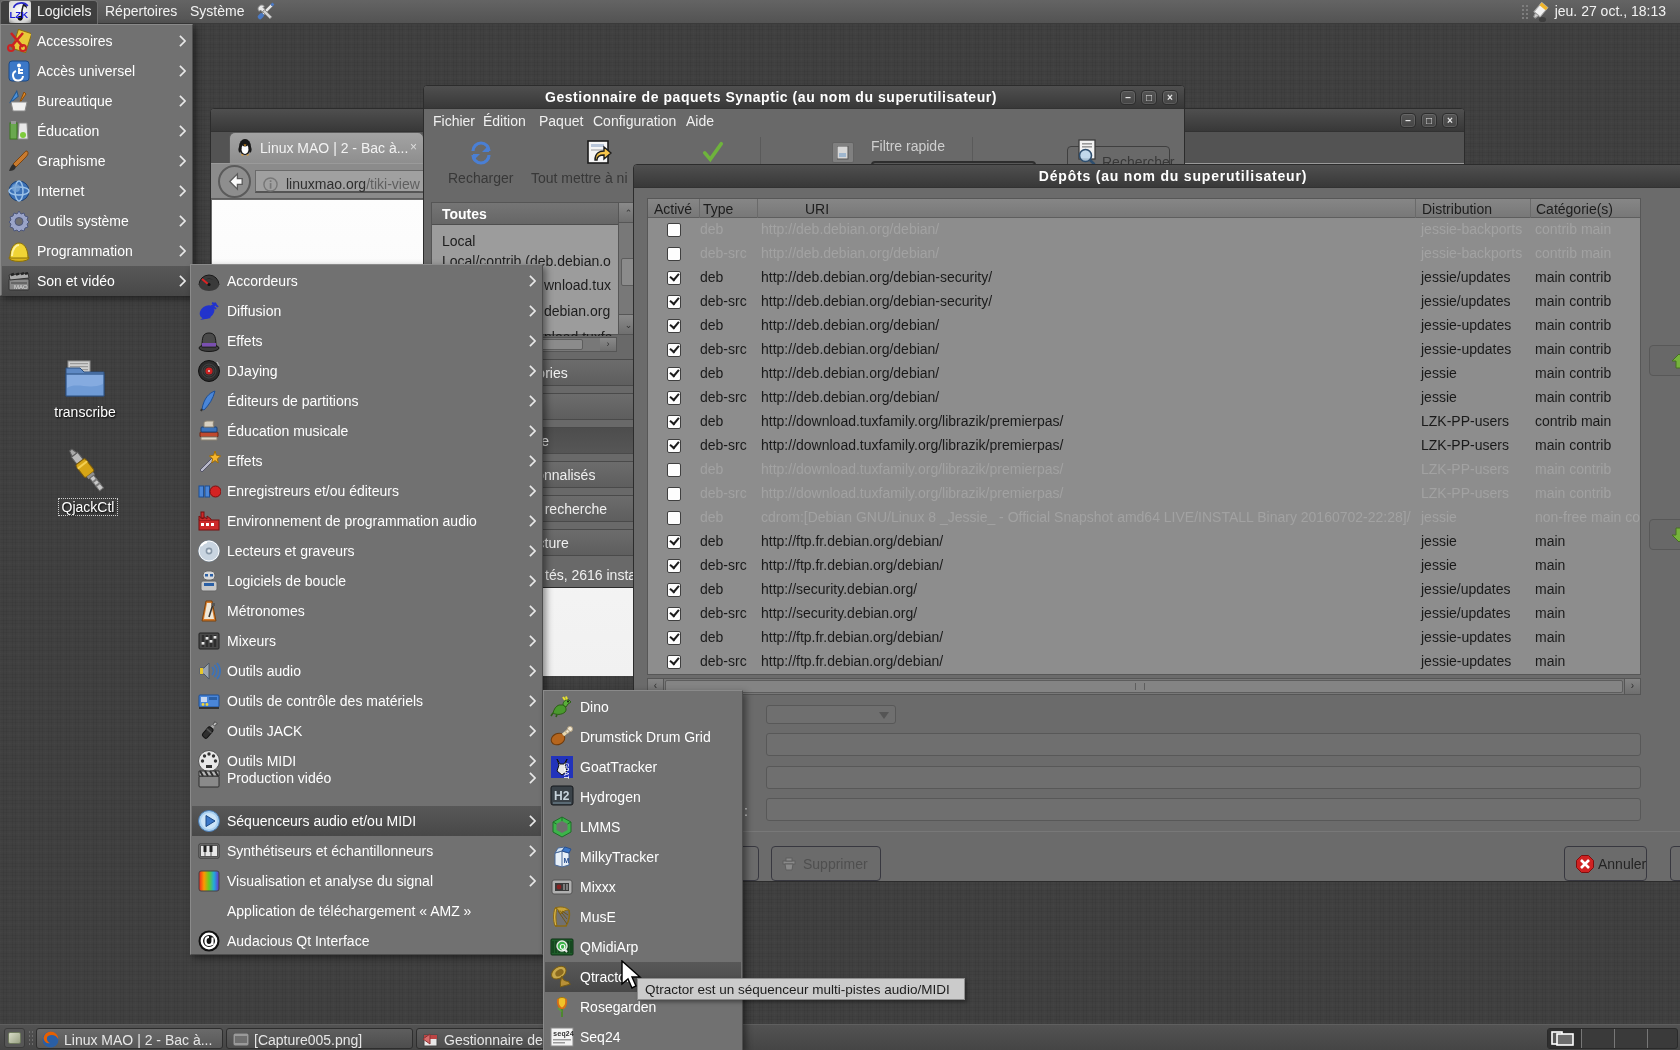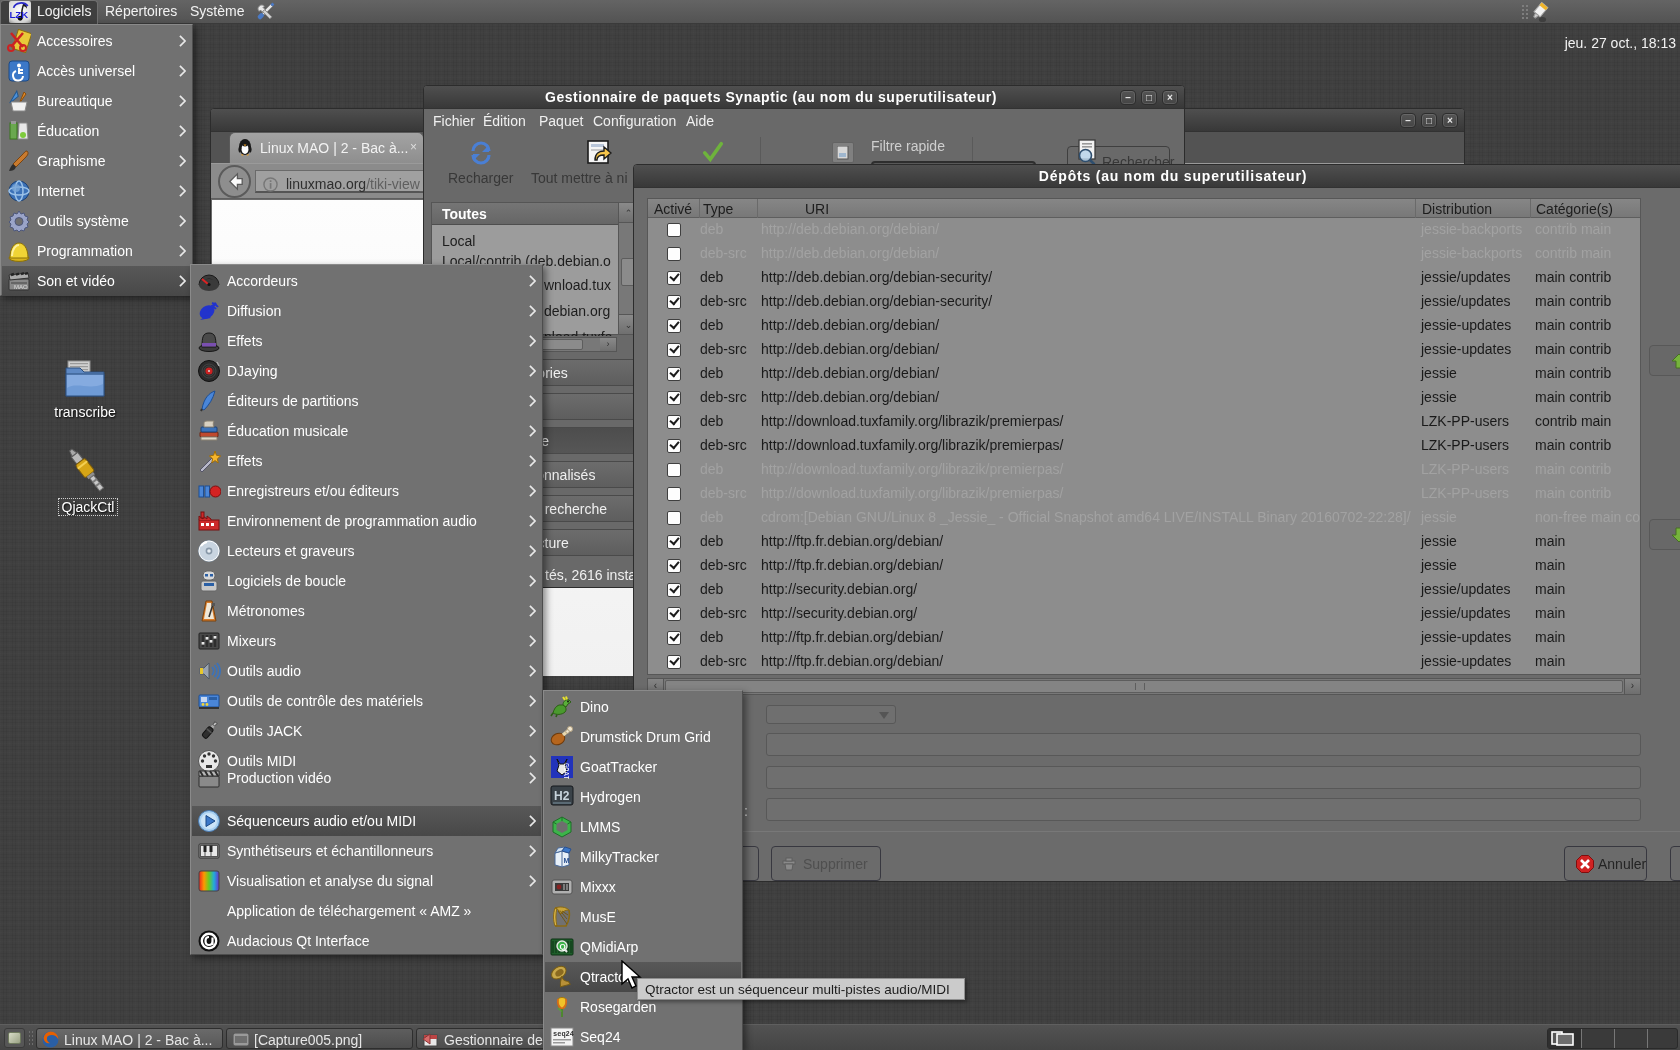--- a/index.html
+++ b/index.html
@@ -948,21 +948,21 @@
  </svg>
  <div class="abs" style="right:152px;top:4px;width:7px;height:16px;background-image:radial-gradient(#7e7e7e 1px,transparent 1px);background-size:4px 4px;"></div>
  <svg width="22" height="22" viewBox="0 0 22 22" style="position:absolute;right:130px;top:1px;">
   <g transform="rotate(40 11 11)">
         <rect x="7" y="2" width="8" height="12" fill="#f2f2f2" stroke="#aaa"></rect>
         <rect x="7" y="2" width="8" height="3.5" fill="#f0b429"></rect>
         <path d="M9 14 L13 14 L12 18 L10 18 Z" fill="#cfcfcf" stroke="#999"></path>
       </g>
   <ellipse cx="14.5" cy="18.5" rx="3.6" ry="2.6" fill="#3e3e3e"></ellipse>
  </svg>
- <span style="position:absolute;right:4px;top:3px;margin-top:32px;">jeu. 27 oct., 18:13</span>
+ <span style="position:absolute;right:14px;top:3px;">jeu. 27 oct., 18:13</span>
 </div>
 
 <div class="abs" id="taskbar" style="left:0;top:1024px;width:1680px;height:26px;background:linear-gradient(#525252,#454545);border-top:1px solid #5f5f5f;">
  <div class="abs" style="left:4px;top:3px;width:21px;height:20px;background:#565656;border:1px solid #3a3a3a;border-radius:3px;">
   <div style="position:absolute;left:3px;top:3px;width:13px;height:12px;background:linear-gradient(135deg,#d8dcc8,#9aa284);border:1px solid #6f7a5e;border-radius:2px;"></div>
  </div>
  <div class="abs" style="left:28px;top:5px;width:6px;height:16px;background-image:radial-gradient(#6e6e6e 1px,transparent 1px);background-size:3px 4px;"></div>
  <div class="tbtn" style="left:36px;width:187px;background:linear-gradient(#6a6a6a,#585858);">
   <svg width="17" height="17" viewBox="0 0 17 17" style="position:absolute;left:5px;top:2px;">
         <circle cx="8.5" cy="8.5" r="8" fill="#2a5fa5"></circle>

